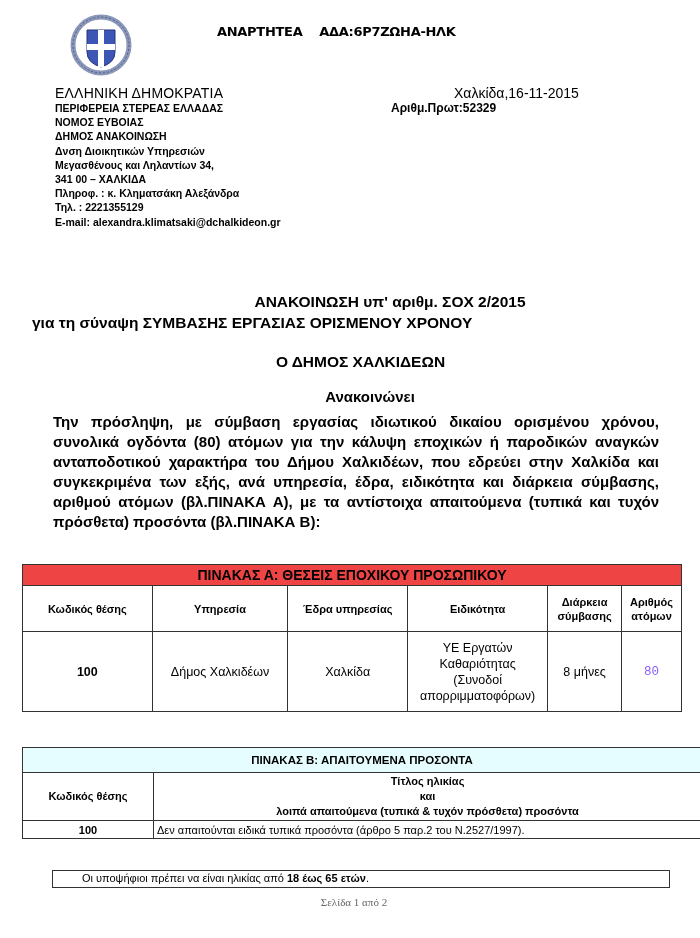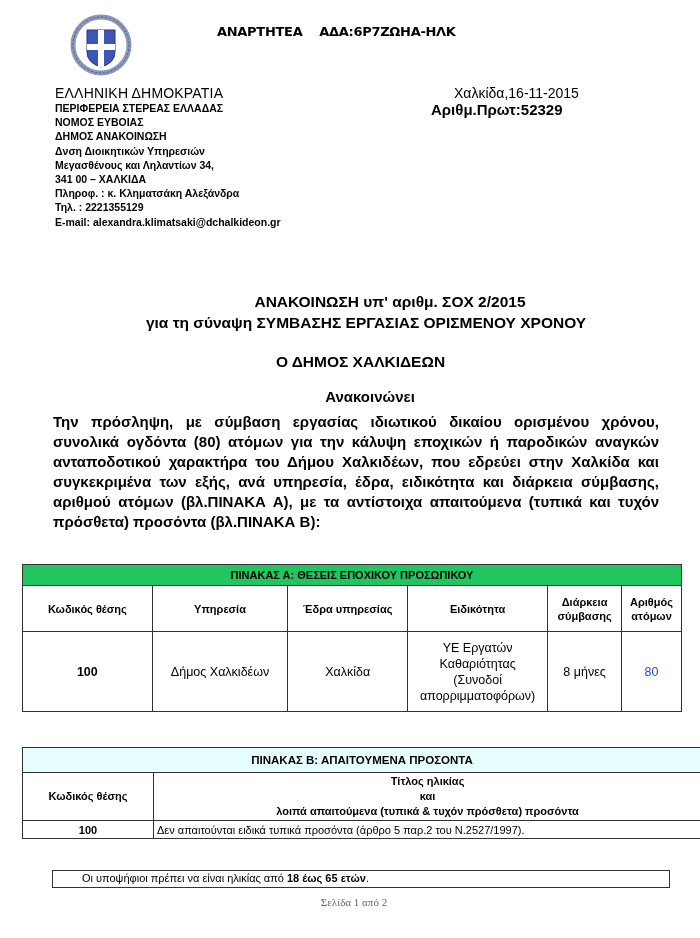--- a/index.html
+++ b/index.html
@@ -7,39 +7,39 @@
   body { position: relative; font-family: "Liberation Sans", sans-serif; color: #000; }
 
   .emblem { position: absolute; left: 70px; top: 14px; width: 62px; height: 62px; }
   .ada { position: absolute; left: 217px; top: 24px; font-family: "DejaVu Sans", sans-serif; font-weight: bold; font-size: 13px; letter-spacing: -0.3px; white-space: pre; }
 
   .sender { position: absolute; left: 55px; top: 86px; }
   .sender .l0 { font-size: 14px; font-weight: normal; line-height: 15px; letter-spacing: 0.2px; }
   .sender .ln { font-size: 10.5px; font-weight: bold; line-height: 14.2px; }
 
   .date { position: absolute; left: 454px; top: 86px; font-size: 14px; line-height: 15px; }
-  .protocol { position: absolute; left: 391px; top: 101px; font-size: 15px; font-weight: bold; margin-left: 40px; }
+  .protocol { position: absolute; left: 391px; top: 101px; font-size: 12px; font-weight: bold; }
 
   .title1 { position: absolute; left: 0; width: 700px; top: 293px; text-align: center; font-size: 15.5px; font-weight: bold; padding-left: 80px; }
   .title1 .lc { font-weight: normal; }
-  .title2 { position: absolute; left: 0; width: 700px; top: 314px; text-align: center; font-size: 15.5px; padding-left: 32px; }
+  .title2 { position: absolute; left: 0; width: 700px; top: 314px; text-align: left; font-size: 15.5px; padding-left: 32px; }
   .title2 b { font-weight: bold; }
   .municipality { position: absolute; left: 0; width: 700px; top: 353px; text-align: center; font-size: 15.5px; font-weight: bold; padding-left: 21px; }
   .announces { position: absolute; left: 0; width: 700px; top: 388px; text-align: center; font-size: 15px; font-weight: bold; padding-left: 40px; }
 
   .body-text { position: absolute; left: 53px; top: 412px; width: 606px; font-size: 15px; font-weight: bold; line-height: 20px; text-align: justify; }
 
   table { border-collapse: collapse; position: absolute; }
   td, th { border: 1.5px solid #333; }
   .tA { left: 22px; top: 564px; width: 660px; }
-  .tA .cap { background: #22c55e; height: 21px; font-size: 11px; font-weight: bold; text-align: center; }
+  .tA .cap { background: #ef4444; height: 21px; font-size: 14px; font-weight: bold; text-align: center; }
   .tA .hdr th { height: 46px; font-size: 11px; font-weight: bold; text-align: center; line-height: 14px; }
   .tA .row td { height: 80px; font-size: 12.5px; text-align: center; line-height: 16px; }
   .tA .code { font-weight: bold; }
-  .tA .num { font-family: Liberation Sans, sans-serif; color: #1d4ed8; font-size: 12px; }
+  .tA .num { font-family: Liberation Mono, monospace; color: #8b5cf6; font-size: 12px; }
 
   .tB { left: 22px; top: 747px; width: 680px; }
   .tB .cap { background: #e6fdff; height: 25px; font-size: 11.5px; font-weight: bold; text-align: center; }
   .tB .hdr th { height: 48px; font-size: 11px; font-weight: bold; text-align: center; line-height: 15px; }
   .tB .row td { height: 18px; font-size: 11px; line-height: 14px; padding-left: 3px; }
   .tB .row td.code { text-align: center; font-weight: bold; padding-left: 0; }
 
   .age { position: absolute; left: 52px; top: 870px; width: 618px; height: 18px; border: 1.5px solid #333; font-size: 11px; line-height: 15px; padding-left: 29px; }
   .age b { font-weight: bold; }
 

